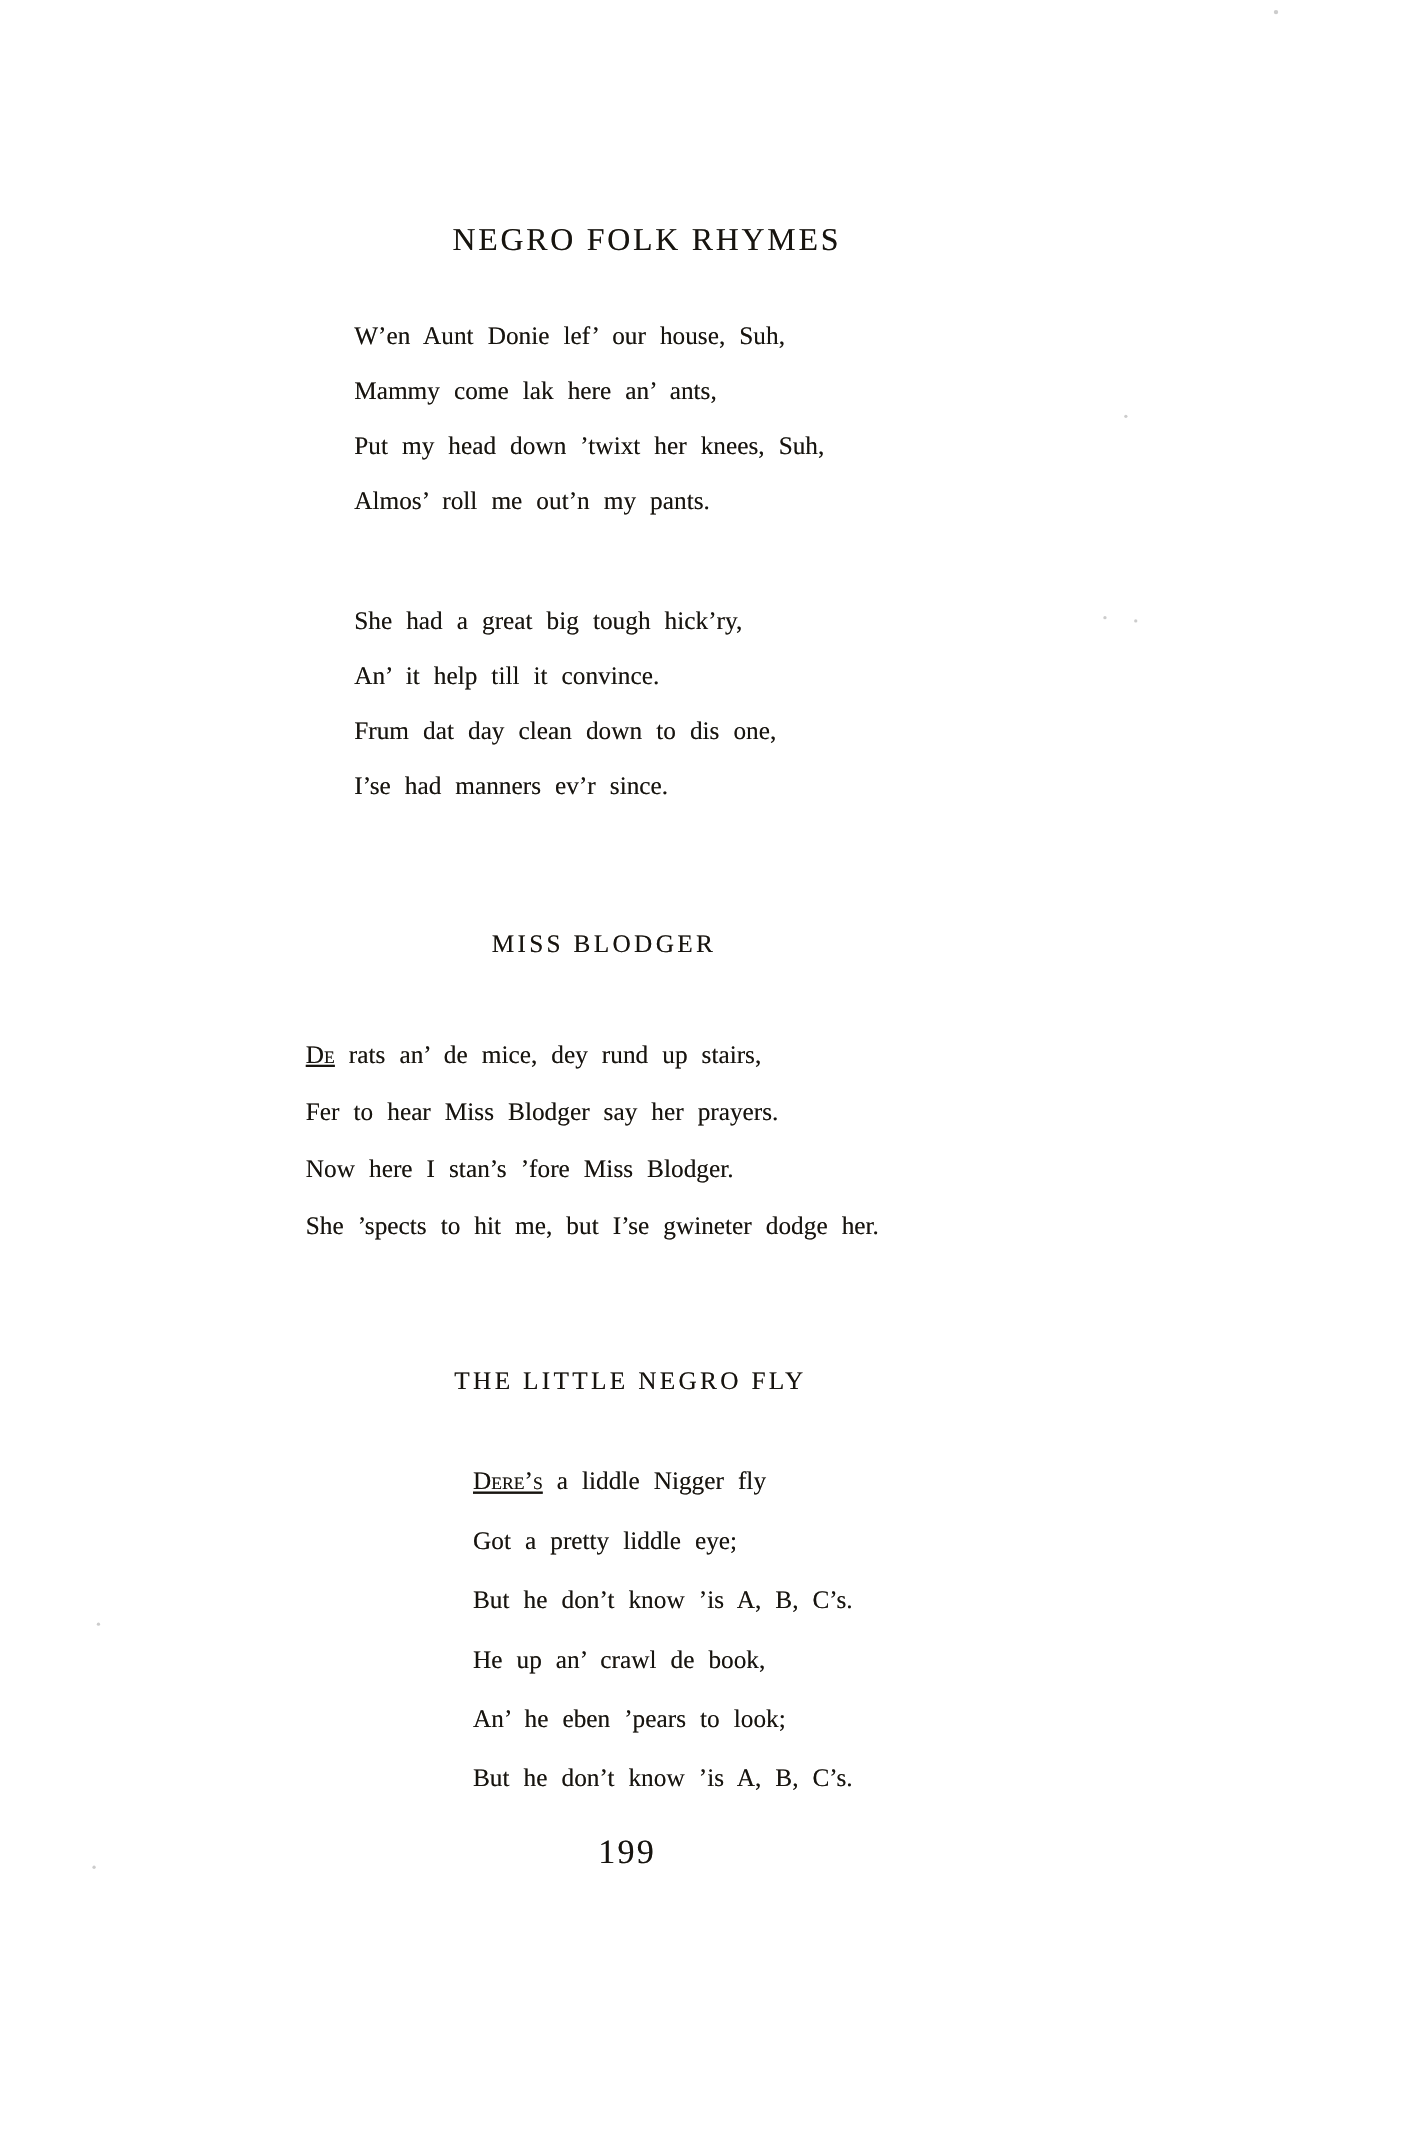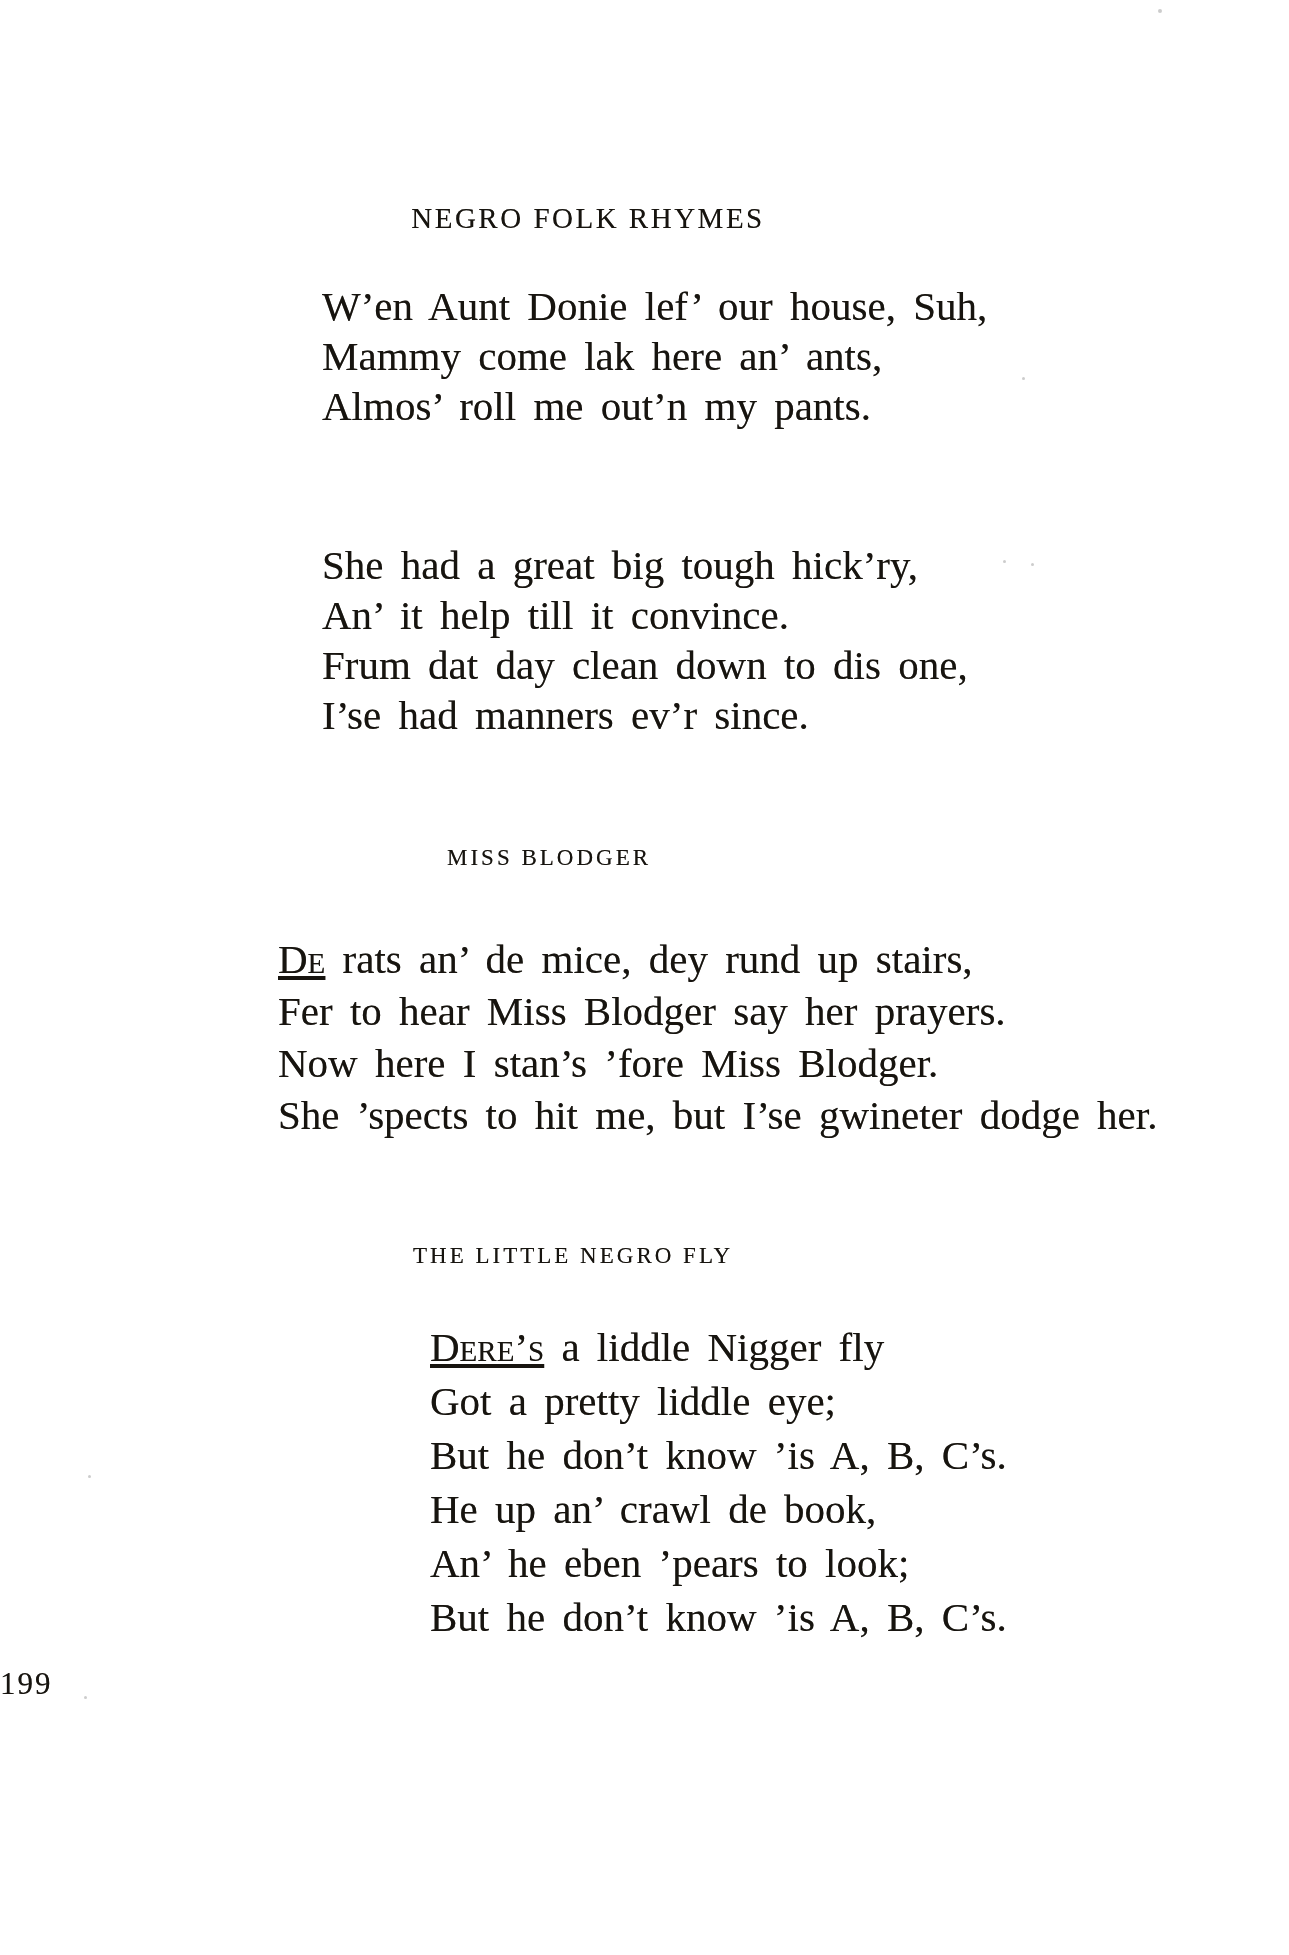--- a/index.html
+++ b/index.html
@@ -22,21 +22,21 @@
     top: 202px;
     left: 0;
     width: 1176px; 
     text-align: center;
     font-size: 29px;
     letter-spacing: 2.5px;
     white-space: nowrap;
   }
   .stanza {
     position: absolute;
-    font-size: 41px;
+    font-size: 23px;
     line-height: 50px;
     word-spacing: 7px;
     white-space: nowrap;
   }
   .stanza .line { white-space: nowrap; }
   .s1 { top: 281px; left: 322px; }
   .s2 { top: 540px; left: 322px; }
   .s3 { top: 933px; left: 278px; line-height: 52px; }
   .s4 { top: 1320px; left: 430px; line-height: 54px; }
   .poem-title {
@@ -48,20 +48,21 @@
     white-space: nowrap;
   }
   .t-blodger { top: 845px; left: 447px; }
   .t-fly     { top: 1243px; left: 413px; }
   .sc { font-variant: small-caps; text-decoration: underline; }
   .page-number {
     position: absolute;
     top: 1666px;
     left: 0;
     width: 1140px; 
+    text-align: center;
     font-size: 31px;
     letter-spacing: 2px;
   }
   .speck {
     position: absolute;
     background: #8d8d8d;
     border-radius: 50%;
     opacity: 0.45;
     text-shadow: none;
   }
@@ -69,20 +70,21 @@
 </head>
 <body>
 
 <div class="page">
 
   <div class="running-header">NEGRO FOLK RHYMES</div>
 
   <div class="stanza s1">
     <div class="line">W’en Aunt Donie lef’ our house, Suh,</div>
     <div class="line">Mammy come lak here an’ ants,</div>
+    <div class="line">Put my head down ’twixt her knees, Suh,</div>
     <div class="line">Almos’ roll me out’n my pants.</div>
   </div>
 
   <div class="stanza s2">
     <div class="line">She had a great big tough hick’ry,</div>
     <div class="line">An’ it help till it convince.</div>
     <div class="line">Frum dat day clean down to dis one,</div>
     <div class="line">I’se had manners ev’r since.</div>
   </div>
 

